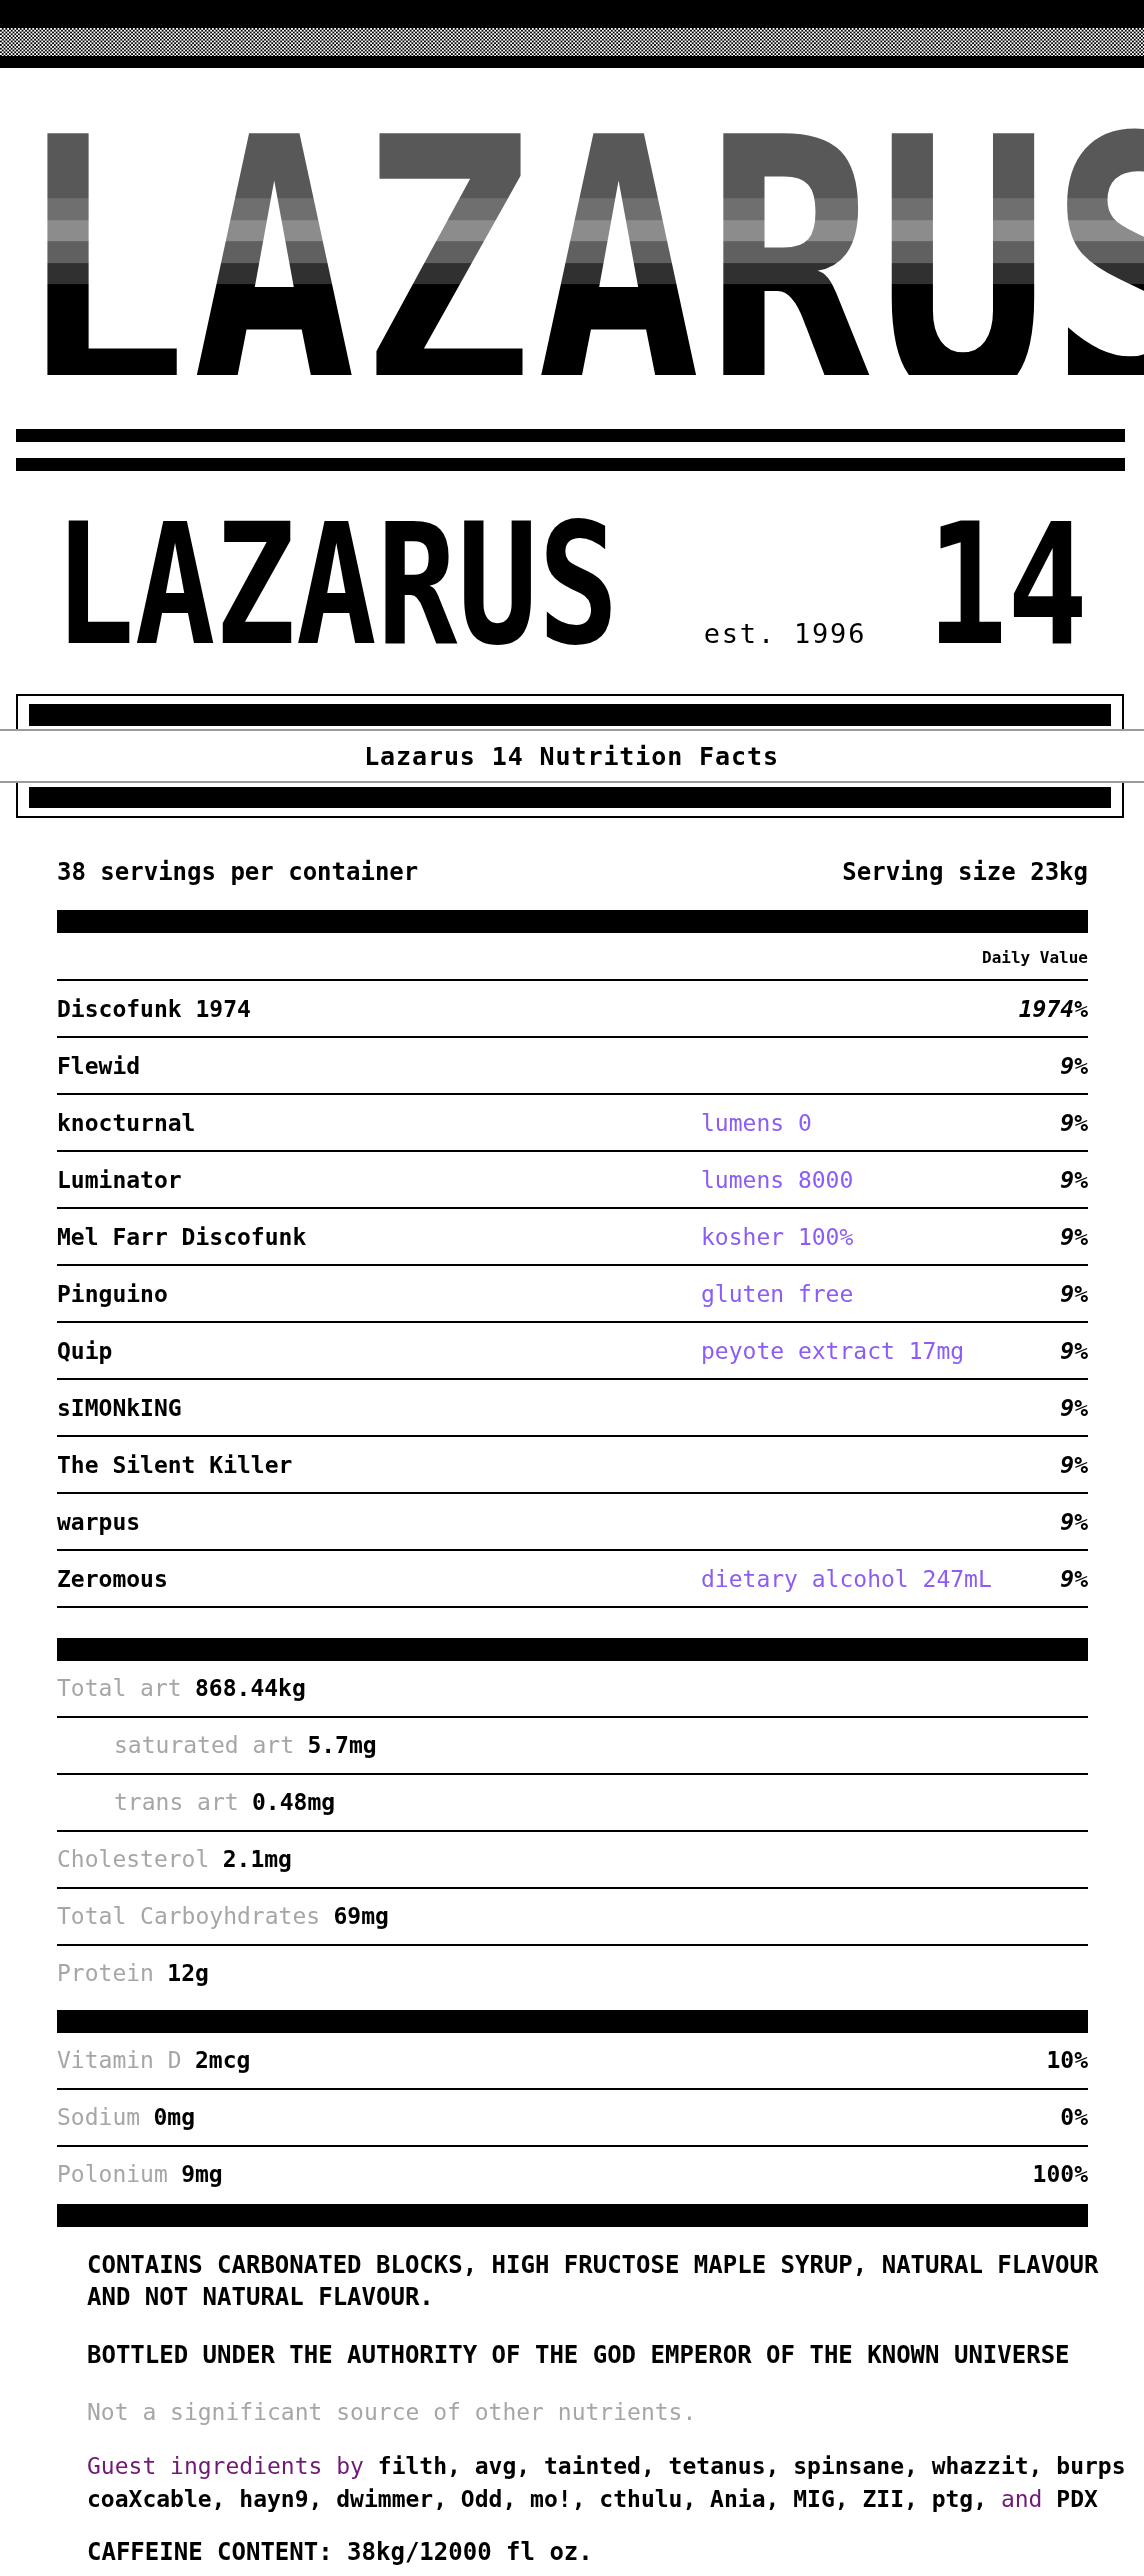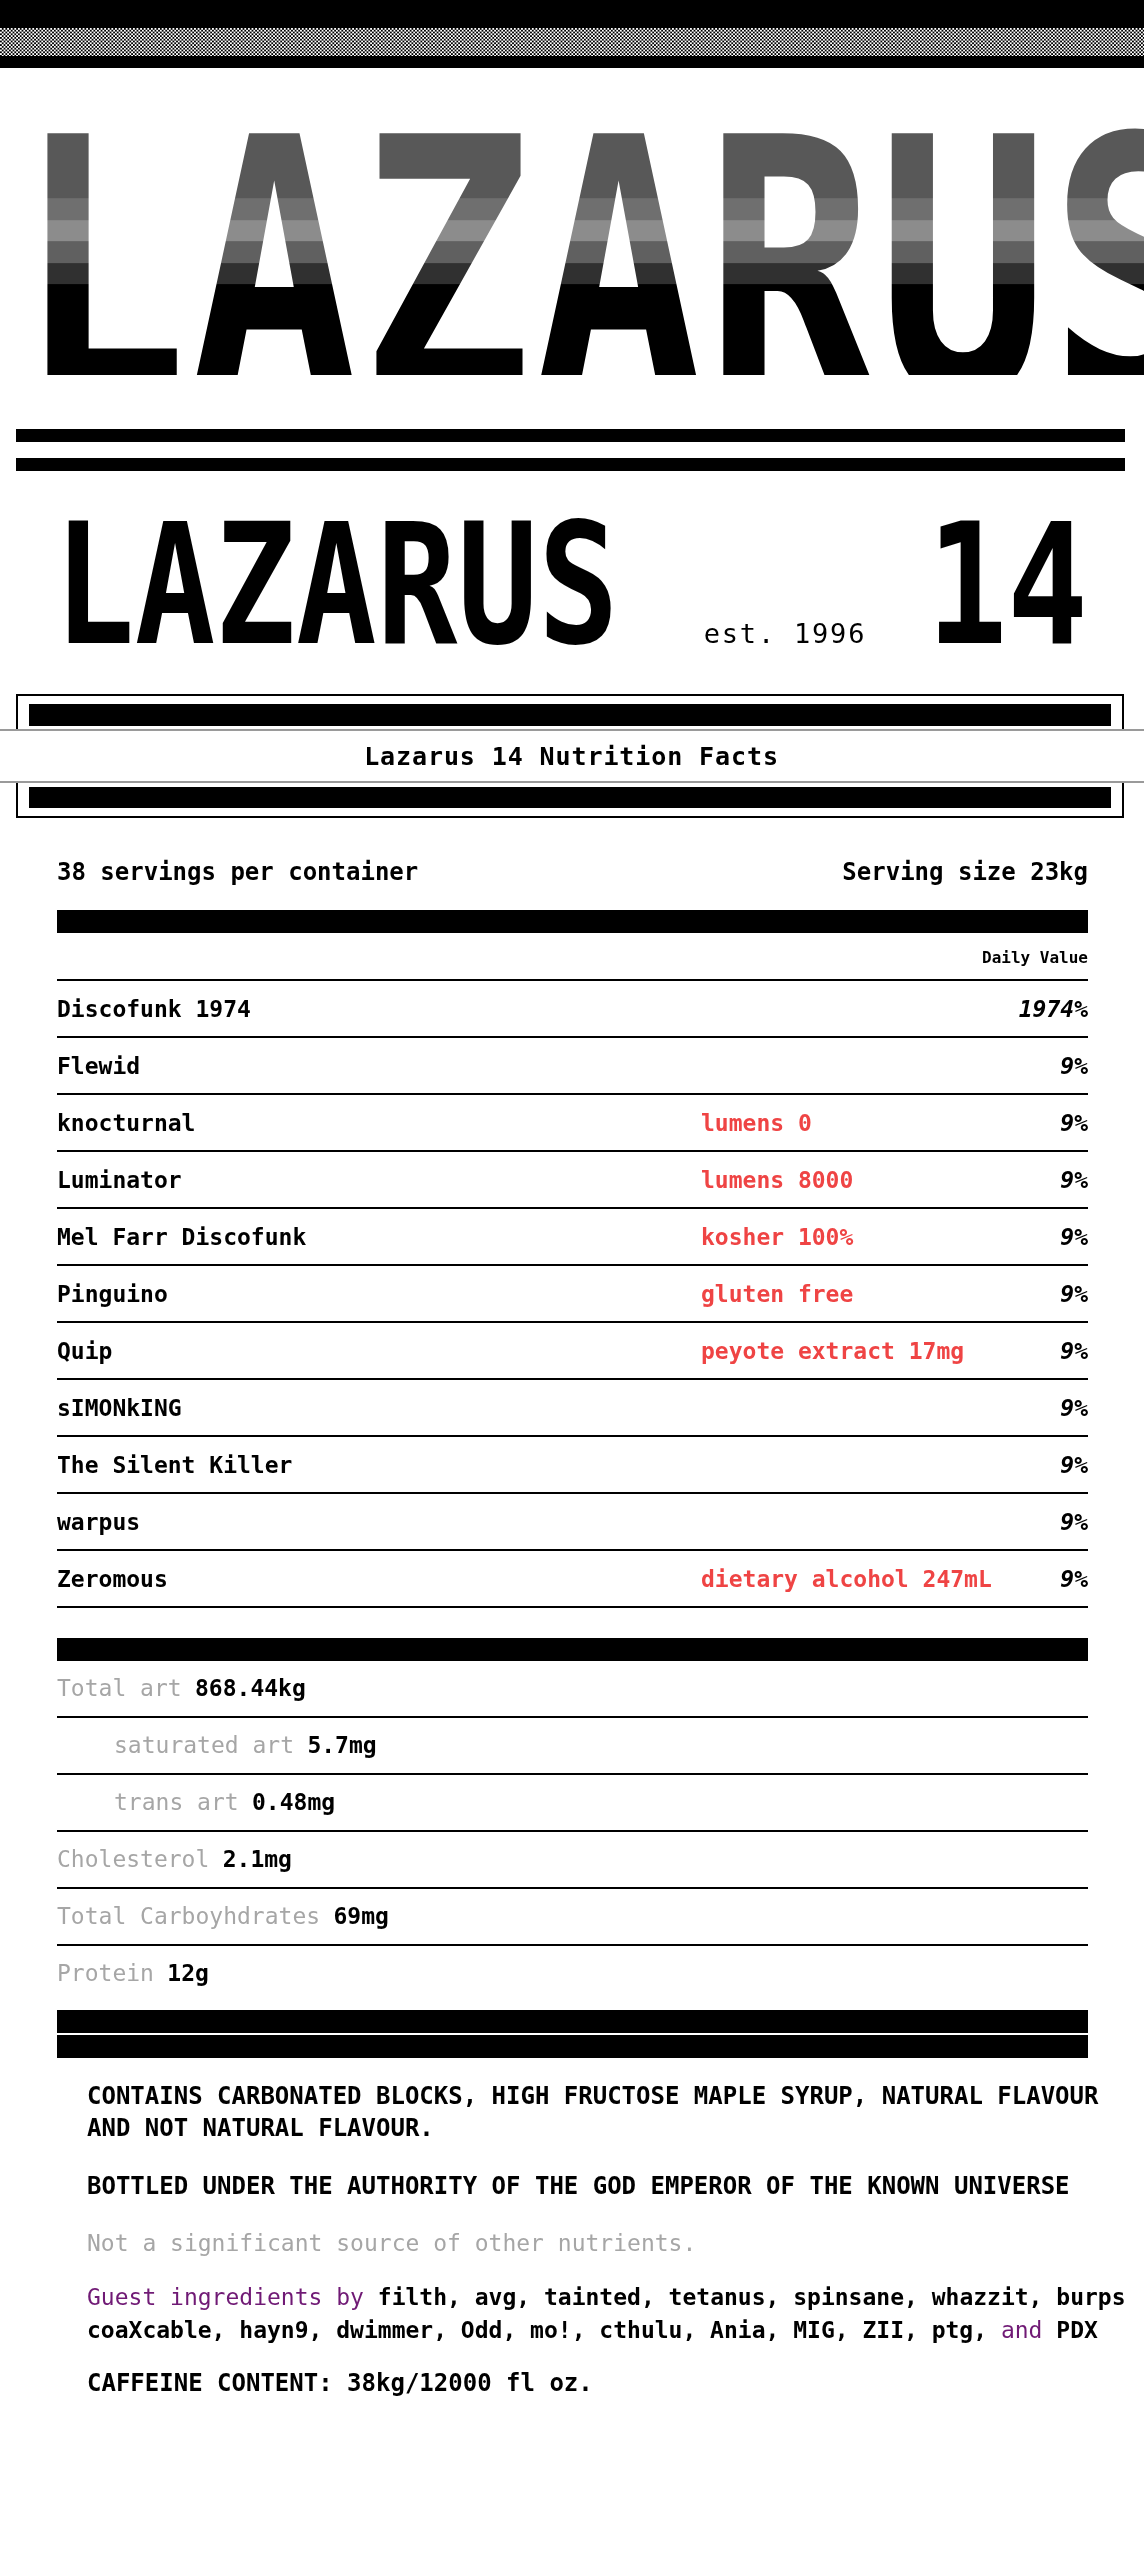--- a/index.html
+++ b/index.html
@@ -63,21 +63,21 @@
   .black-bar.after-tracks { margin-top:29.5px; }
   .black-bar.after-nutrients { margin-top:9px; }
   .black-bar.after-vitamins { margin-top:2.7px; }
 
   .dv-header { margin:0 57px; text-align:right; font-size:16px; font-weight:bold; padding:14.3px 0 12.5px; border-bottom:2.7px solid #000; }
 
   
   .tracks { margin:0 57px; }
   .track-row { position:relative; display:flex; align-items:center; height:55px; border-bottom:2.7px solid #000; font-size:23px; }
   .track-name { font-weight:bold; }
-  .track-note { position:absolute; left:644px; color:#ef4444;font-weight:bold; }
+  .track-note { position:absolute; left:644px; color:#8b5cf6; }
   .track-dv { margin-left:auto; font-weight:bold;font-style:italic; }
 
   
   .nutrients, .vitamins { margin:0 57px; }
   .nutrient-row, .vitamin-row { display:flex; align-items:center; height:55px; border-bottom:2.7px solid #000; font-size:23px; }
   .nutrient-row.indent { padding-left:57px; }
   .nutrient-row.no-rule, .vitamin-row.no-rule { border-bottom:none; }
   .n-label { color:#a6a6a6; margin-right:13.4px; }
   .n-amount { font-weight:bold; }
   .v-dv { margin-left:auto; font-weight:bold; }
@@ -213,20 +213,37 @@
       <span class="n-amount">69mg</span>
     </div>
     <div class="nutrient-row no-rule">
       <span class="n-label">Protein</span>
       <span class="n-amount">12g</span>
     </div>
   </div>
 
   <div class="black-bar after-nutrients"></div>
 
+  <div class="vitamins">
+    <div class="vitamin-row">
+      <span class="n-label">Vitamin D</span>
+      <span class="n-amount">2mcg</span>
+      <span class="v-dv">10%</span>
+    </div>
+    <div class="vitamin-row">
+      <span class="n-label">Sodium</span>
+      <span class="n-amount">0mg</span>
+      <span class="v-dv">0%</span>
+    </div>
+    <div class="vitamin-row no-rule">
+      <span class="n-label">Polonium</span>
+      <span class="n-amount">9mg</span>
+      <span class="v-dv">100%</span>
+    </div>
+  </div>
 
   <div class="black-bar after-vitamins"></div>
 
   <div class="foot contains">CONTAINS CARBONATED BLOCKS, HIGH FRUCTOSE MAPLE SYRUP, NATURAL FLAVOUR AND NOT NATURAL FLAVOUR.</div>
   <div class="foot bottled">BOTTLED UNDER THE AUTHORITY OF THE GOD EMPEROR OF THE KNOWN UNIVERSE</div>
   <div class="foot notsig">Not a significant source of other nutrients.</div>
   <div class="foot guest"><span class="muted">Guest ingredients by </span><span class="strong">filth, avg, tainted, tetanus, spinsane, whazzit, burps coaXcable, hayn9, dwimmer, Odd, mo!, cthulu, Ania, MIG, ZII, ptg, </span><span class="muted">and </span><span class="strong">PDX</span></div>
   <div class="foot caffeine">CAFFEINE CONTENT: 38kg/12000 fl oz.</div>
 
 </div>

